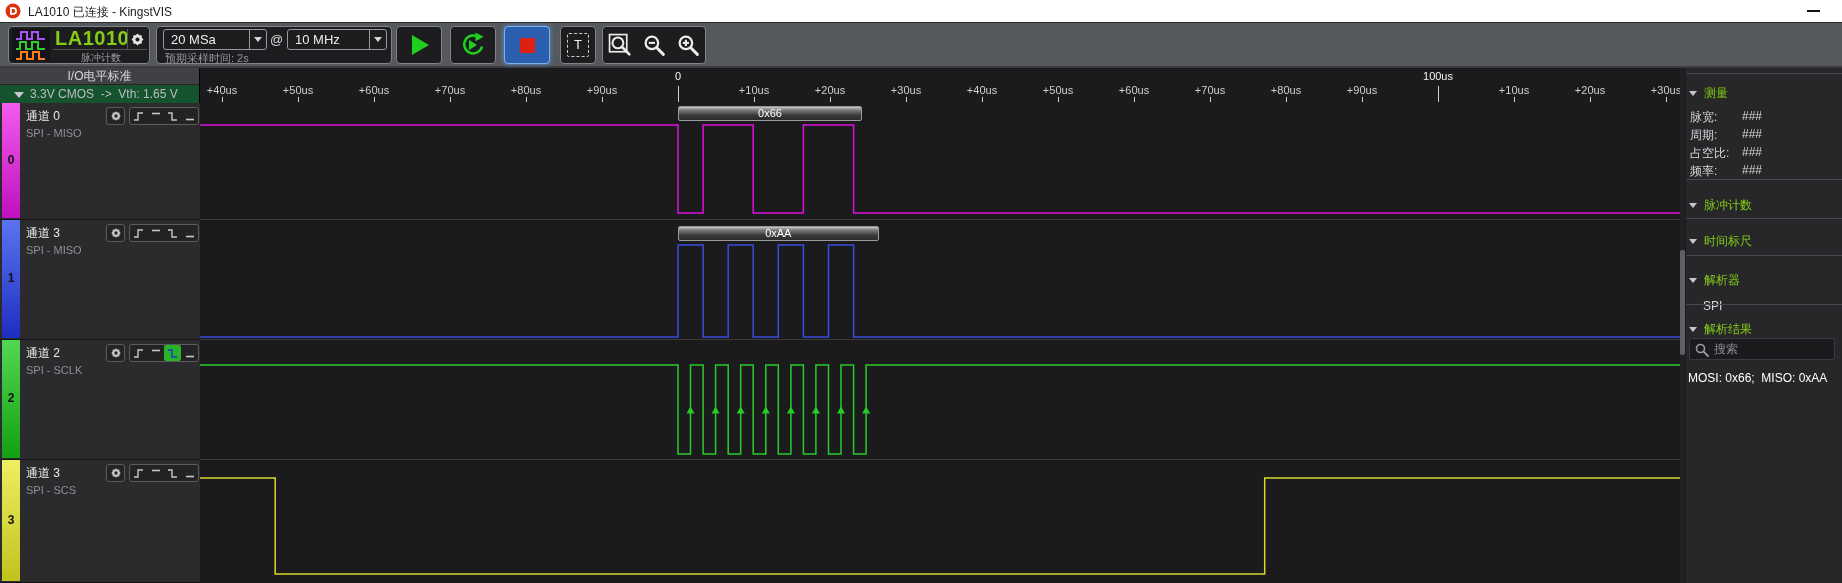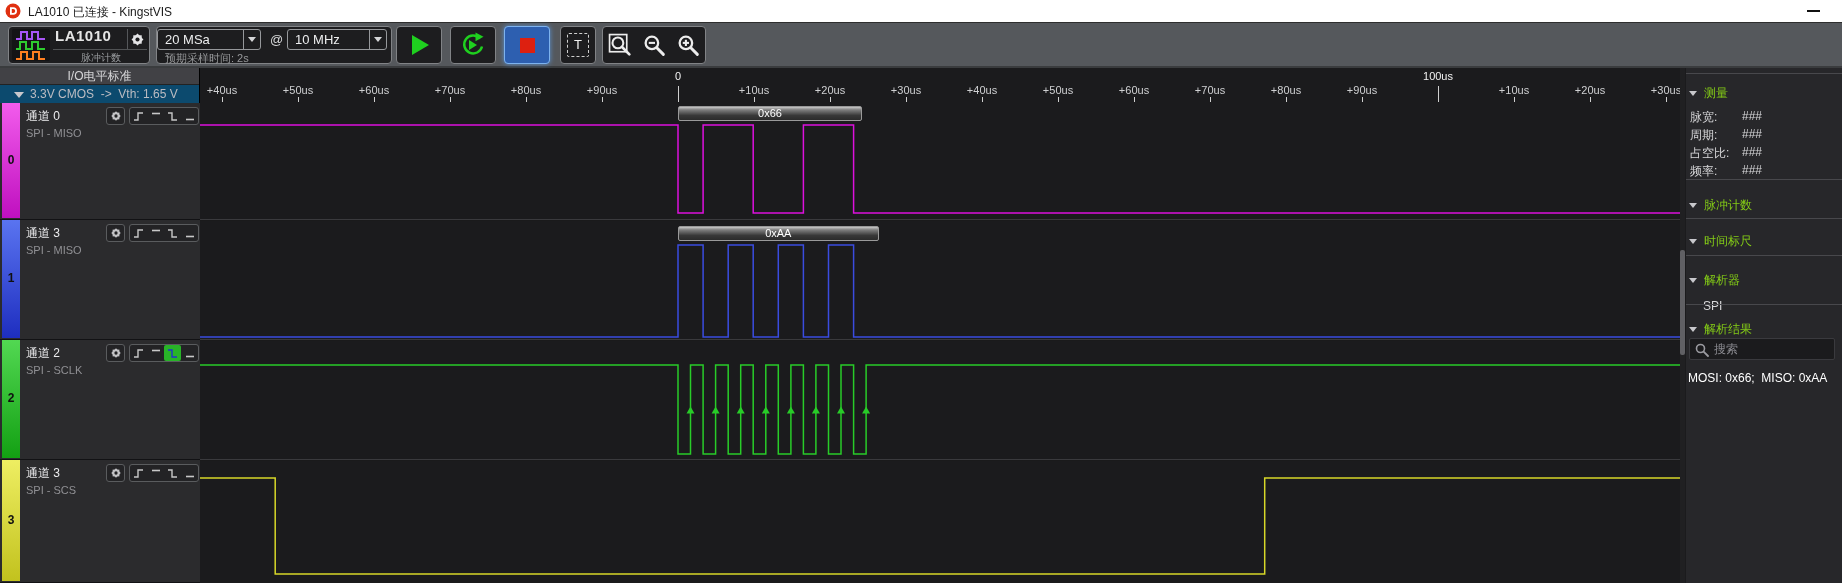--- a/index.html
+++ b/index.html
@@ -12,44 +12,44 @@
   
   #titlebar { position:absolute; left:0; top:0; width:1842px; height:22px; background:#ffffff; }
   #titlebar .app-icon { position:absolute; left:5px; top:3px; }
   #titlebar .title-text { position:absolute; left:28px; top:4px; font-size:12px; color:#1a1a1a; }
   #minimize-btn { position:absolute; right:22px; top:10px; width:13px; height:2px; background:#111; }
   
   #toolbar { position:absolute; left:0; top:22px; width:1842px; height:46px; background:#55585c; border-top:1px solid #2e2e2e; border-bottom:2px solid #3a3c3e; }
   .tb-group { position:absolute; top:3px; height:38px; background:#1d1d1f; border:1px solid #818386; border-radius:4px; }
   #grp-device { left:8px; width:142px; }
   #grp-device .logo { position:absolute; left:3px; top:2px; width:38px; height:32px; background:#141416; border-radius:2px; }
-  #grp-device .dev-name { position:absolute; left:46px; top:0px; width:78px; font-size:15px; font-weight:bold; color:#e5e5e5; letter-spacing:0.5px; }
+  #grp-device .dev-name { position:absolute; left:46px; top:0px; width:78px; font-size:20px; font-weight:bold; color:#84cc16; letter-spacing:0.5px; }
   #grp-device .dev-gear { position:absolute; right:2px; top:2px; width:20px; height:20px; border-left:1px solid #55575a; display:flex; align-items:center; justify-content:center; }
   #grp-device .dev-sep { position:absolute; left:44px; right:2px; top:22px; height:1px; background:#505254; }
   #grp-device .dev-sub { position:absolute; left:44px; right:0; top:24px; text-align:center; font-size:10px; color:#9a9da0; }
   #grp-rate { left:156px; width:236px; }
   .combo { position:absolute; top:2px; height:21px; border:1px solid #96989b; border-radius:3px; background:#1d1d1f; }
   .combo .combo-value { position:absolute; left:7px; top:2px; font-size:13px; color:#ecedee; }
   .combo .combo-arrow-box { position:absolute; right:0; top:0; bottom:0; width:17px; border-left:1px solid #96989b; display:flex; align-items:center; justify-content:center; }
   .tri-down-sm { width:0; height:0; border-left:4px solid transparent; border-right:4px solid transparent; border-top:5px solid #d5d6d8; }
-  #combo-rate { left:0; width:104px; }
+  #combo-rate { left:6px; width:104px; }
   #combo-clock { left:130px; width:100px; }
   #at-symbol { position:absolute; left:113px; top:5px; font-size:13px; color:#d8d9da; }
   #rate-note { position:absolute; left:8px; top:24px; font-size:11px; color:#97989a; }
   .tb-btn { position:absolute; top:3px; width:46px; height:38px; background:#1d1d1f; border:1px solid #818386; border-radius:4px; display:flex; align-items:center; justify-content:center; }
   #btn-run { left:396px; } #btn-loop { left:450px; }
   #btn-stop { left:504px; background:#2d5fb0; border:1px solid #7db2ee; box-shadow:0 0 5px rgba(90,160,240,.8); }
   #btn-stop .stop-square { width:15px; height:15px; background:#dd2010; }
   #btn-trigger { left:560px; width:36px; }
   #btn-trigger .t-frame { width:22px; height:24px; border:1px dashed #cfcfcf; border-radius:2px; text-align:center; line-height:22px; font-size:13px; color:#f0f0f0; }
   #grp-zoom { left:602px; width:104px; display:flex; align-items:center; justify-content:space-around; }
   
   #sidebar { position:absolute; left:0; top:68px; width:200px; height:515px; background:#2b2b2d; border-right:1px solid #000; z-index:6; }
   #io-header { position:absolute; left:0; top:0; width:100%; height:17px; background:#414145; text-align:center; font-size:12px; color:#d6d6d8; line-height:17px; border-bottom:1px solid #222; }
-  #io-level-row { position:absolute; left:0; top:17px; width:100%; height:26px; background:#0c4a6e; font-size:12px; color:#bcbcc2; line-height:18px; border-bottom:7px solid #ef4444; }
+  #io-level-row { position:absolute; left:0; top:17px; width:100%; height:26px; background:#14532d; font-size:12px; color:#bcbcc2; line-height:18px; border-bottom:7px solid #ef4444; }
   #io-level-row .tri-down { display:inline-block; width:0; height:0; border-left:5px solid transparent; border-right:5px solid transparent; border-top:6px solid #c8c8cc; margin:0 6px 0 14px; }
   #io-level-row .io-text { white-space:pre; }
   .channel-row { position:absolute; left:0; width:200px; background:#2b2b2d; border-bottom:1px solid #121214; }
   .ch-strip { position:absolute; left:2px; top:0; bottom:1px; width:18px; }
   .ch-index { position:absolute; left:0; width:18px; top:50%; margin-top:-8px; text-align:center; font-size:12px; font-weight:bold; color:#101010; }
   .ch-name { position:absolute; left:26px; top:5px; font-size:12px; color:#ececee; }
   .ch-role { position:absolute; left:26px; top:24px; font-size:11px; color:#909094; }
   .ch-gear { position:absolute; left:106px; top:4px; width:19px; height:18px; background:#232325; border:1px solid #5a5c5e; border-radius:3px; display:flex; align-items:center; justify-content:center; }
   .ch-trig { position:absolute; left:129px; top:4px; width:70px; height:18px; background:#232325; border:1px solid #5a5c5e; border-radius:3px; display:flex; }
   .trig-cell { flex:1; display:flex; align-items:center; justify-content:center; border-radius:2px; }

